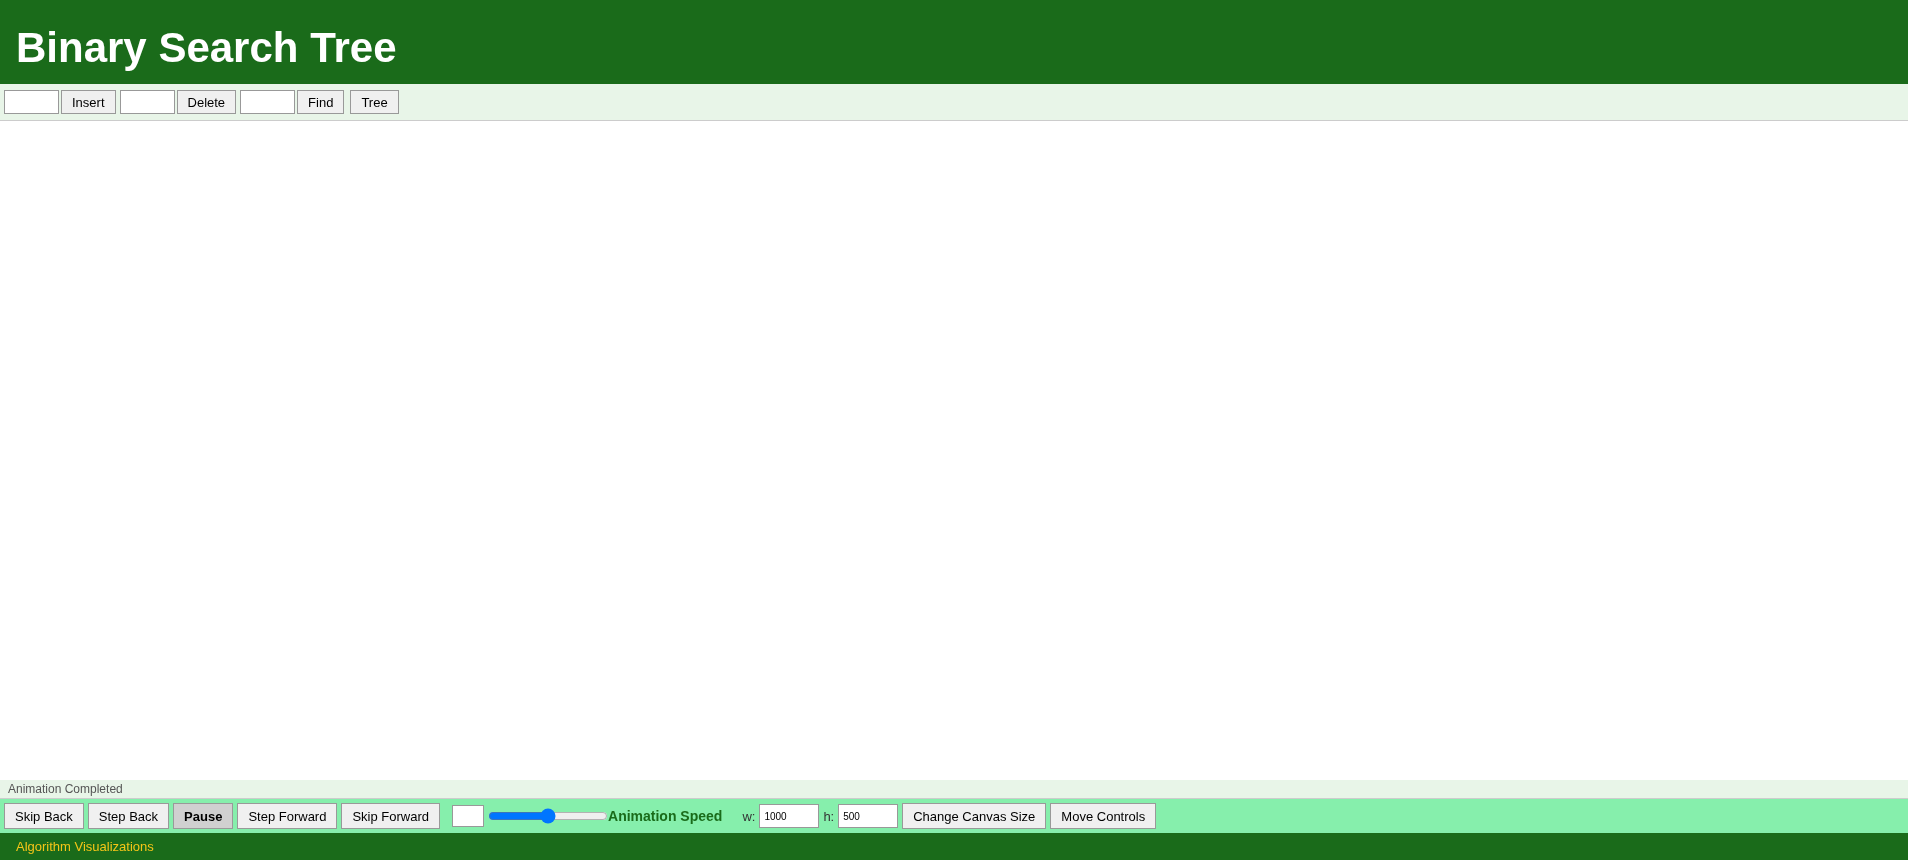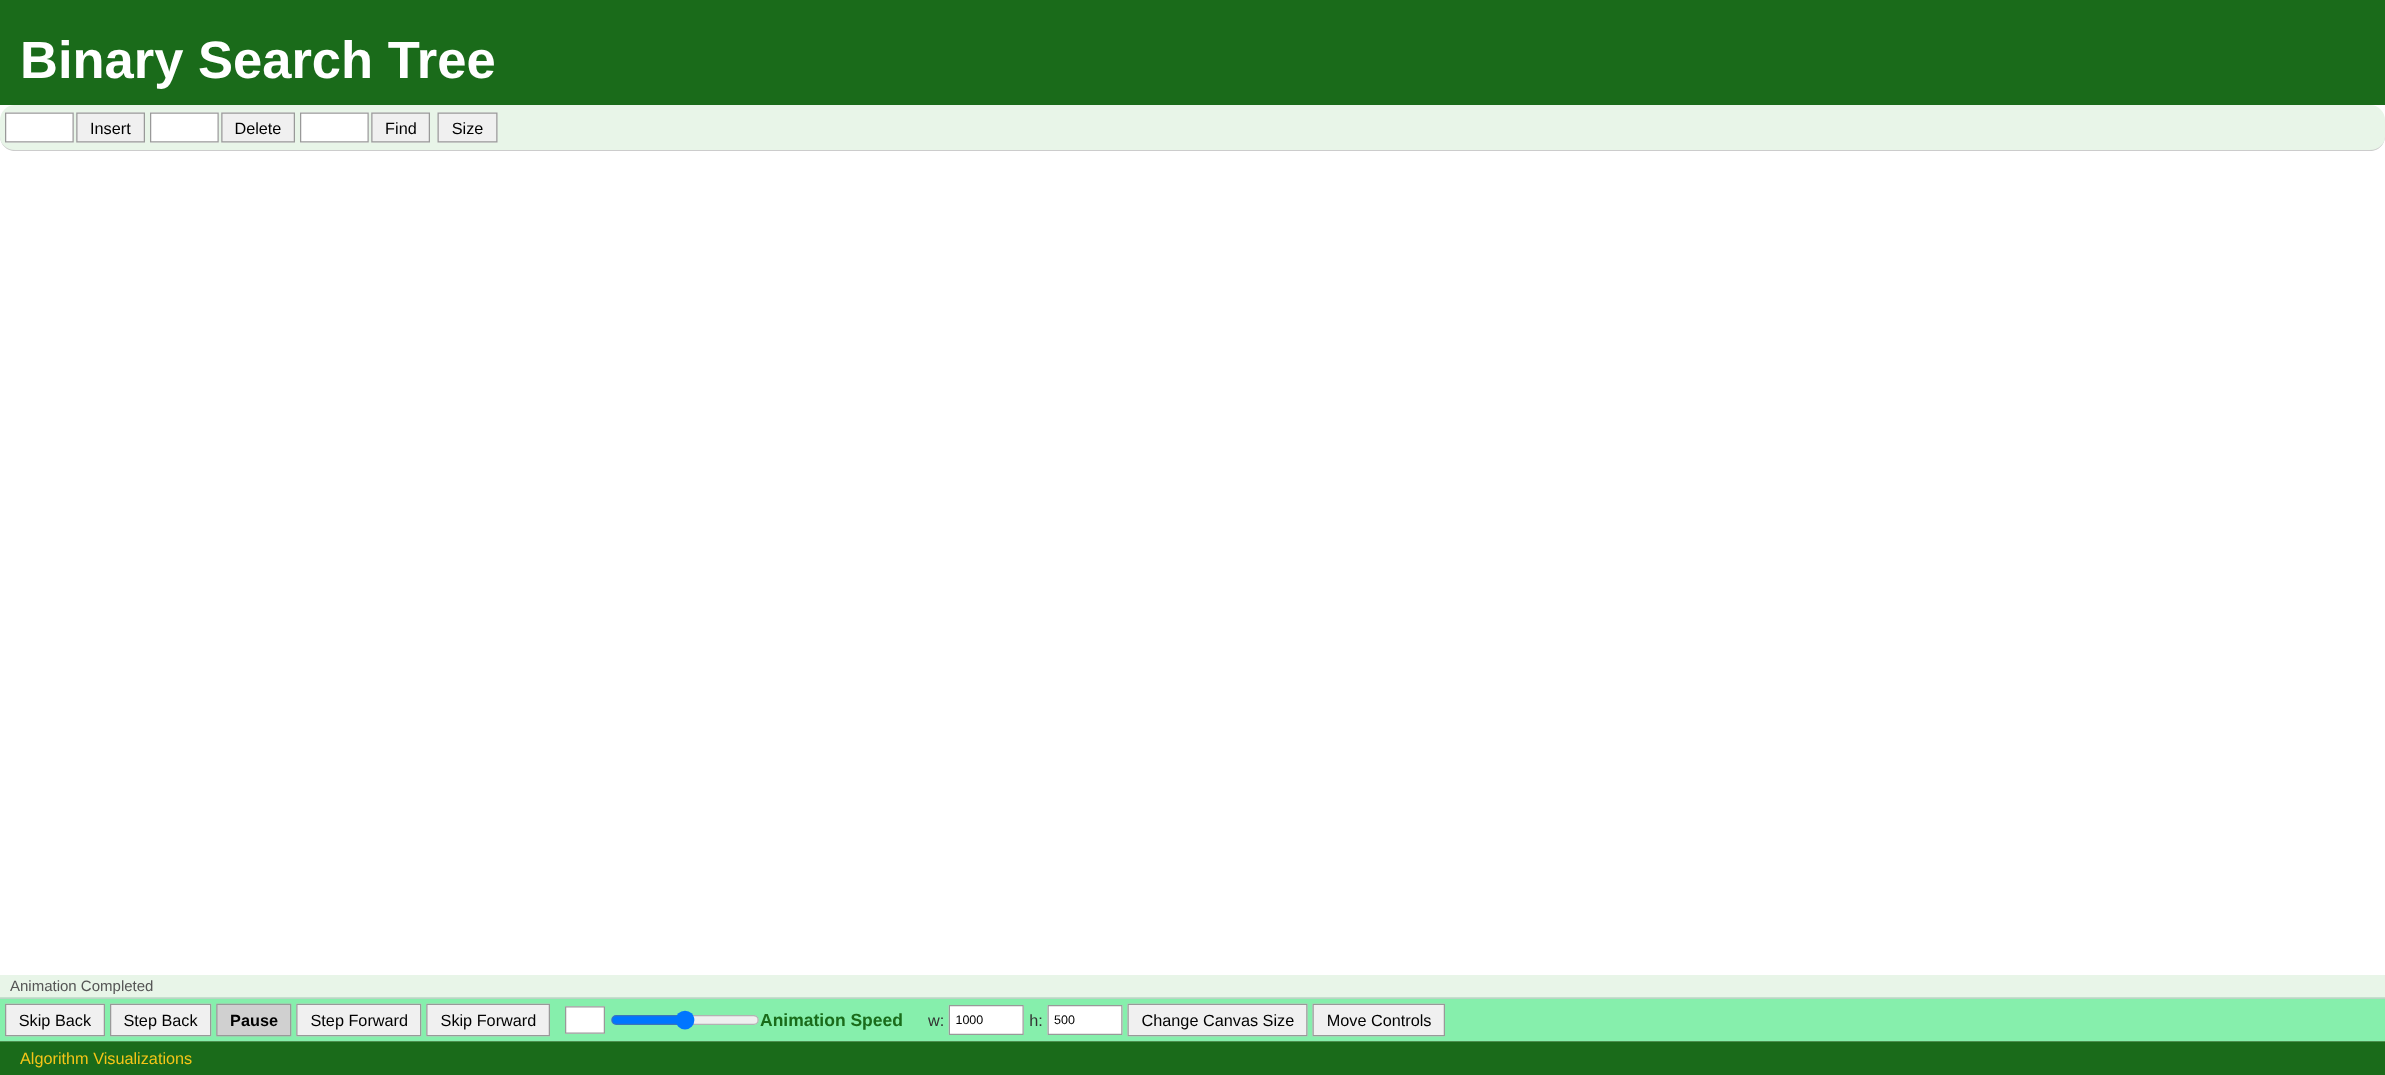--- a/index.html
+++ b/index.html
@@ -31,21 +31,20 @@
       margin-top: 14px;
     }
 
     #toolbar {
       background-color: #e8f5e8;
       padding: 6px 4px;
       display: flex;
       align-items: center;
       gap: 0px;
       border-bottom: 1px solid #ccc;
-      border-radius: 12px;
     }
 
     #toolbar input[type="text"] {
       border: 1px solid #999;
       padding: 2px 4px;
       font-size: 13px;
       height: 24px;
     }
 
     #toolbar input.insert-input {
@@ -190,21 +189,21 @@
   </div>
   <div class="toolbar-group" style="margin-left:4px;">
     <input type="text" class="delete-input" value="" style="">
     <button>Delete</button>
   </div>
   <div class="toolbar-group" style="margin-left:4px;">
     <input type="text" class="find-input" value="" style="">
     <button>Find</button>
   </div>
   <div class="toolbar-group" style="margin-left:4px;">
-    <button>Size</button>
+    <button>Tree</button>
   </div>
 </div>
 
 <div id="canvas-area">
 </div>
 
 <div id="status-bar">
   <div id="status-text">Animation Completed</div>
 </div>
 

